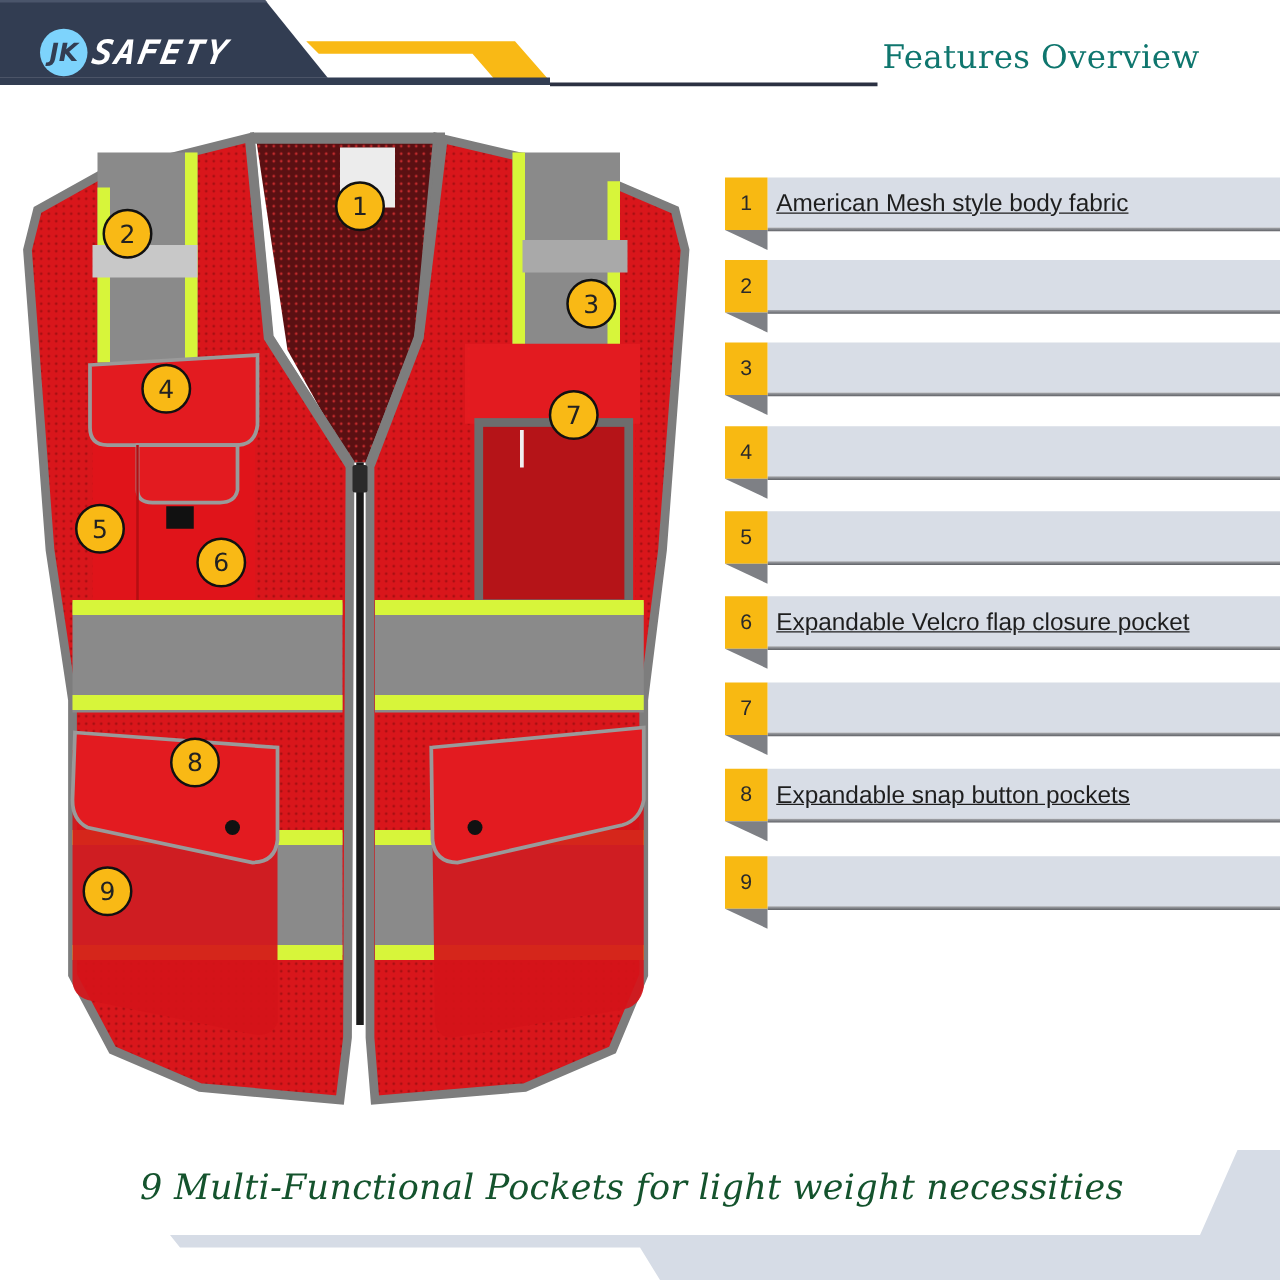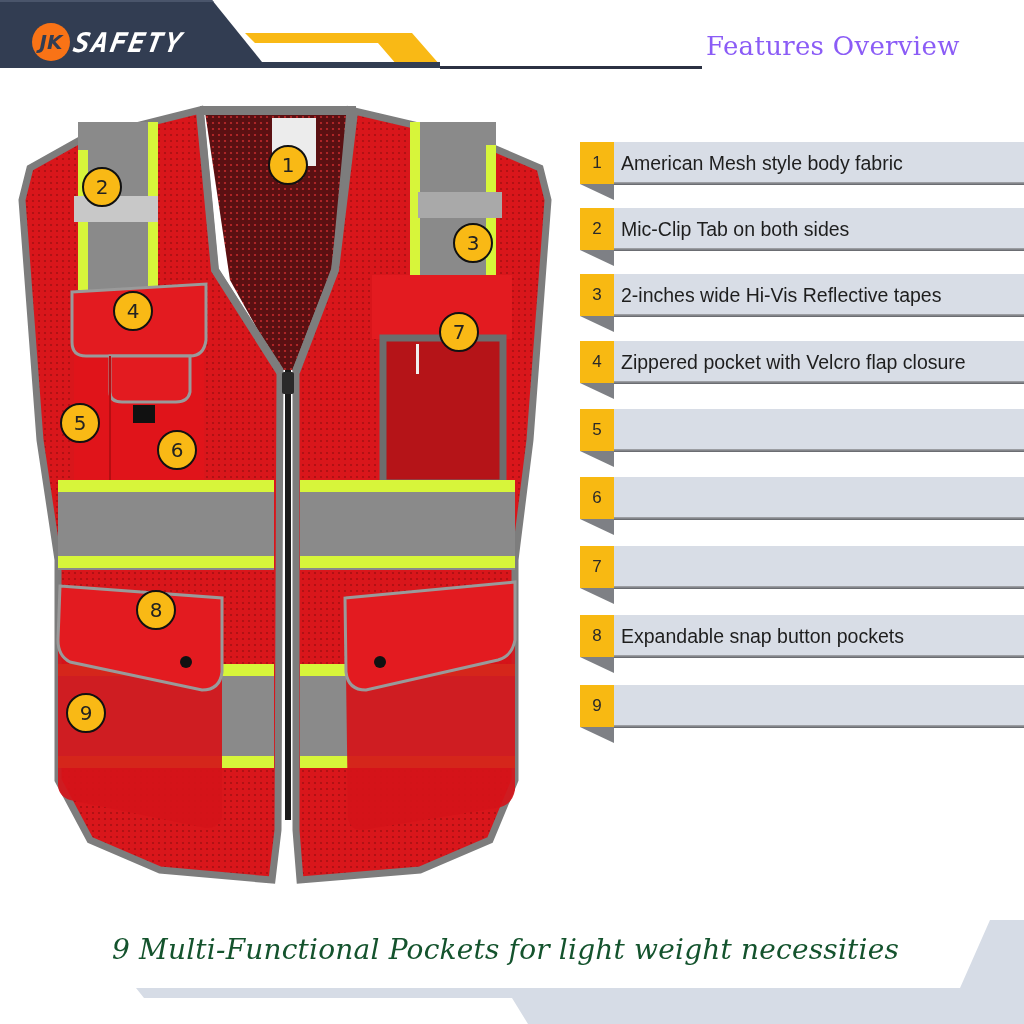--- a/index.html
+++ b/index.html
@@ -3,34 +3,34 @@
 <meta charset="utf-8">
 <style>
   * { box-sizing: border-box; margin: 0; padding: 0; }
   html, body { width: 1024px; height: 1024px; background: #ffffff; overflow: hidden; }
   body { position: relative; font-family: "Liberation Sans", sans-serif; }
 
   
   .banner { position: absolute; left: 0; top: 0; width: 1024px; height: 70px; }
   .banner svg { position: absolute; left: 0; top: 0; }
   .logo { position: absolute; left: 32px; top: 22px; height: 40px; display: flex; align-items: center; }
-  .logo-mark { width: 38px; height: 38px; border-radius: 50%; background: #f97316; position: relative; margin-right: 4px; }
+  .logo-mark { width: 38px; height: 38px; border-radius: 50%; background: #7dd3fc; position: relative; margin-right: 4px; }
   .logo-mark span { position: absolute; left: 0; top: 0; width: 38px; height: 38px; line-height: 38px; text-align: center; color: #323d52; font-weight: bold; font-style: italic; font-size: 20px; font-family: "DejaVu Sans", sans-serif; }
   .logo-text { color: #ffffff; font-family: "DejaVu Sans Mono", monospace; font-weight: bold; font-style: italic; font-size: 27px; letter-spacing: 2px; transform: skewX(-10deg); }
 
-  .features-title { position: absolute; left: 706px; top: 31px; font-family: "DejaVu Serif", serif; font-size: 26px; color: #8b5cf6; letter-spacing: 0.3px; }
+  .features-title { position: absolute; left: 706px; top: 31px; font-family: "DejaVu Serif", serif; font-size: 26px; color: #0f766e; letter-spacing: 0.3px; }
   .title-rule { position: absolute; left: 440px; top: 66px; width: 262px; height: 3px; background: #2b3142; }
 
   
   .feature { position: absolute; left: 580px; width: 444px; height: 58px; }
   .feature .num { position: absolute; left: 0; top: 0; width: 34px; height: 42px; background: #f8b912; color: #2a2a2a; font-size: 17px; line-height: 42px; text-align: center; }
   .feature .bar { position: absolute; left: 34px; top: 0; right: 0; height: 40px; background: #d8dde6; }
   .feature .bar-line { position: absolute; left: 34px; top: 40px; right: 0; height: 3px; background: linear-gradient(#a7a9ae, #5f6166); }
   .feature .fold { position: absolute; left: 0; top: 42px; width: 0; height: 0; border-top: 16px solid #7e8085; border-left: 34px solid transparent; }
-  .feature .label { position: absolute; left: 41px; top: 0; height: 40px; line-height: 42px; font-size: 19.5px; color: #1e1e1e; white-space: nowrap; }
+  .feature .label { position: absolute; left: 41px; top: 0; height: 40px; line-height: 42px; font-size: 19.5px; color: #1e1e1e; white-space: nowrap; text-decoration: underline; }
 
   
   .vest { position: absolute; left: 0; top: 0; width: 570px; height: 900px; }
   .badge { position: absolute; width: 40px; height: 40px; border-radius: 50%; background: #f9b915; border: 2px solid #111; color: #222; font-size: 20px; line-height: 36px; text-align: center; font-family: "DejaVu Sans", sans-serif; }
 
   
   .bottom-shape { position: absolute; left: 0; top: 0; }
   .tagline { position: absolute; left: 112px; top: 933px; font-family: "DejaVu Serif", serif; font-style: italic; font-size: 28px; color: #14532d; white-space: nowrap; letter-spacing: 0.2px; }
 </style>
 </head>
@@ -144,47 +144,45 @@
     <div class="bar-line"></div>
     <div class="num">1</div>
     <div class="fold"></div>
     <div class="label">American Mesh style body fabric</div>
   </div>
   <div class="feature" style="top:208px;">
     <div class="bar"></div>
     <div class="bar-line"></div>
     <div class="num">2</div>
     <div class="fold"></div>
-    <div class="label">Mic-Clip Tab on both sides</div>
   </div>
   <div class="feature" style="top:274px;">
     <div class="bar"></div>
     <div class="bar-line"></div>
     <div class="num">3</div>
     <div class="fold"></div>
-    <div class="label">2-inches wide Hi-Vis Reflective tapes</div>
   </div>
   <div class="feature" style="top:341px;">
     <div class="bar"></div>
     <div class="bar-line"></div>
     <div class="num">4</div>
     <div class="fold"></div>
-    <div class="label">Zippered pocket with Velcro flap closure</div>
   </div>
   <div class="feature" style="top:409px;">
     <div class="bar"></div>
     <div class="bar-line"></div>
     <div class="num">5</div>
     <div class="fold"></div>
   </div>
   <div class="feature" style="top:477px;">
     <div class="bar"></div>
     <div class="bar-line"></div>
     <div class="num">6</div>
     <div class="fold"></div>
+    <div class="label">Expandable Velcro flap closure pocket</div>
   </div>
   <div class="feature" style="top:546px;">
     <div class="bar"></div>
     <div class="bar-line"></div>
     <div class="num">7</div>
     <div class="fold"></div>
   </div>
   <div class="feature" style="top:615px;">
     <div class="bar"></div>
     <div class="bar-line"></div>

